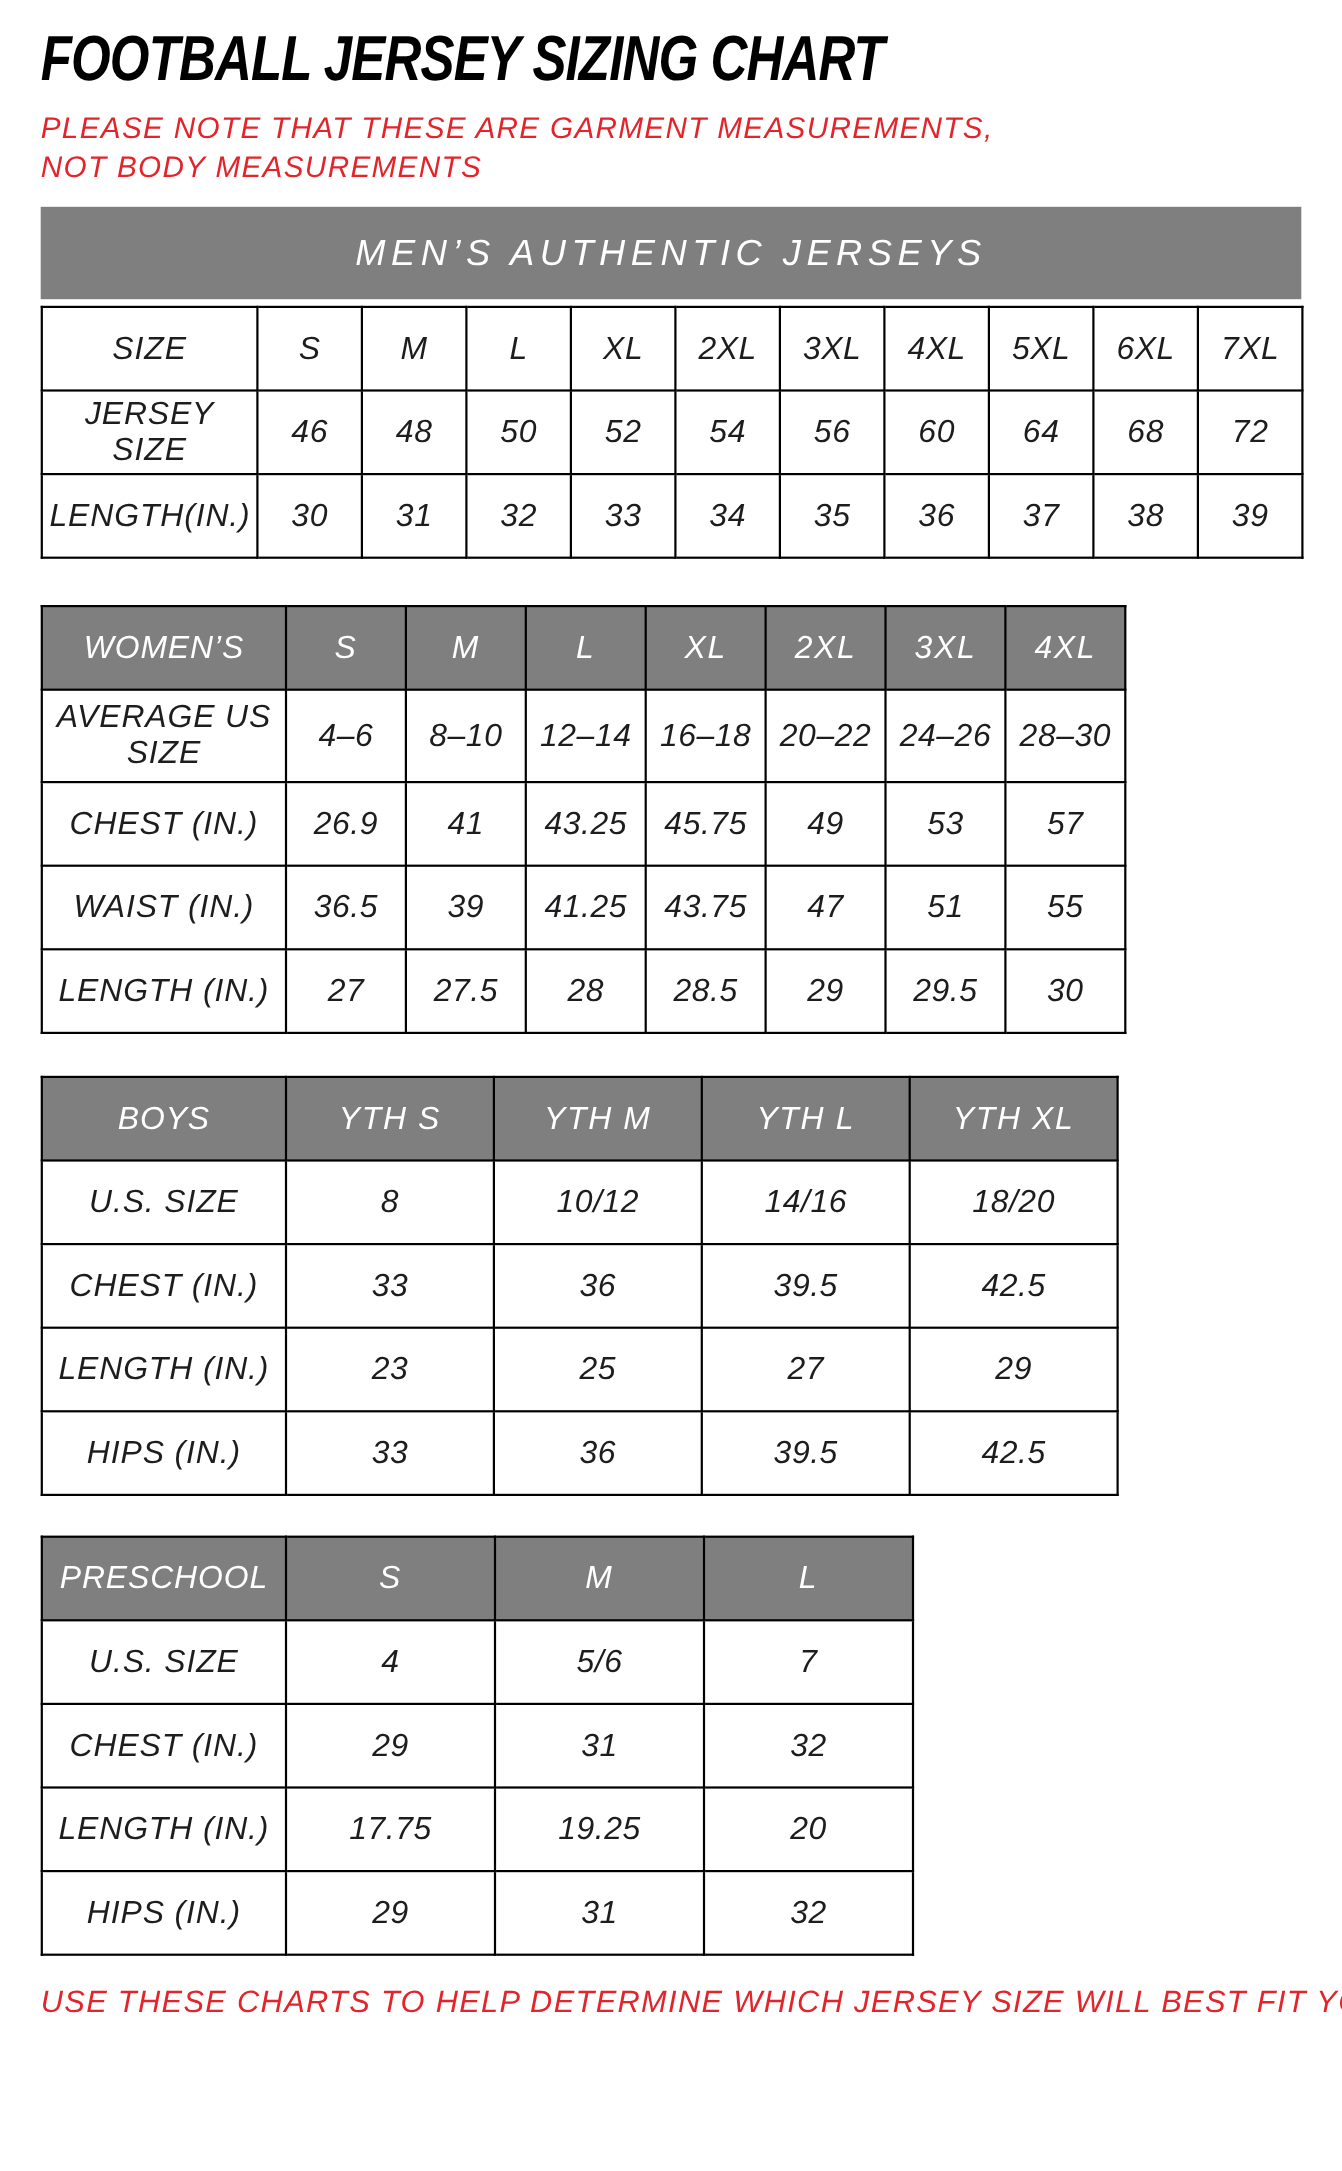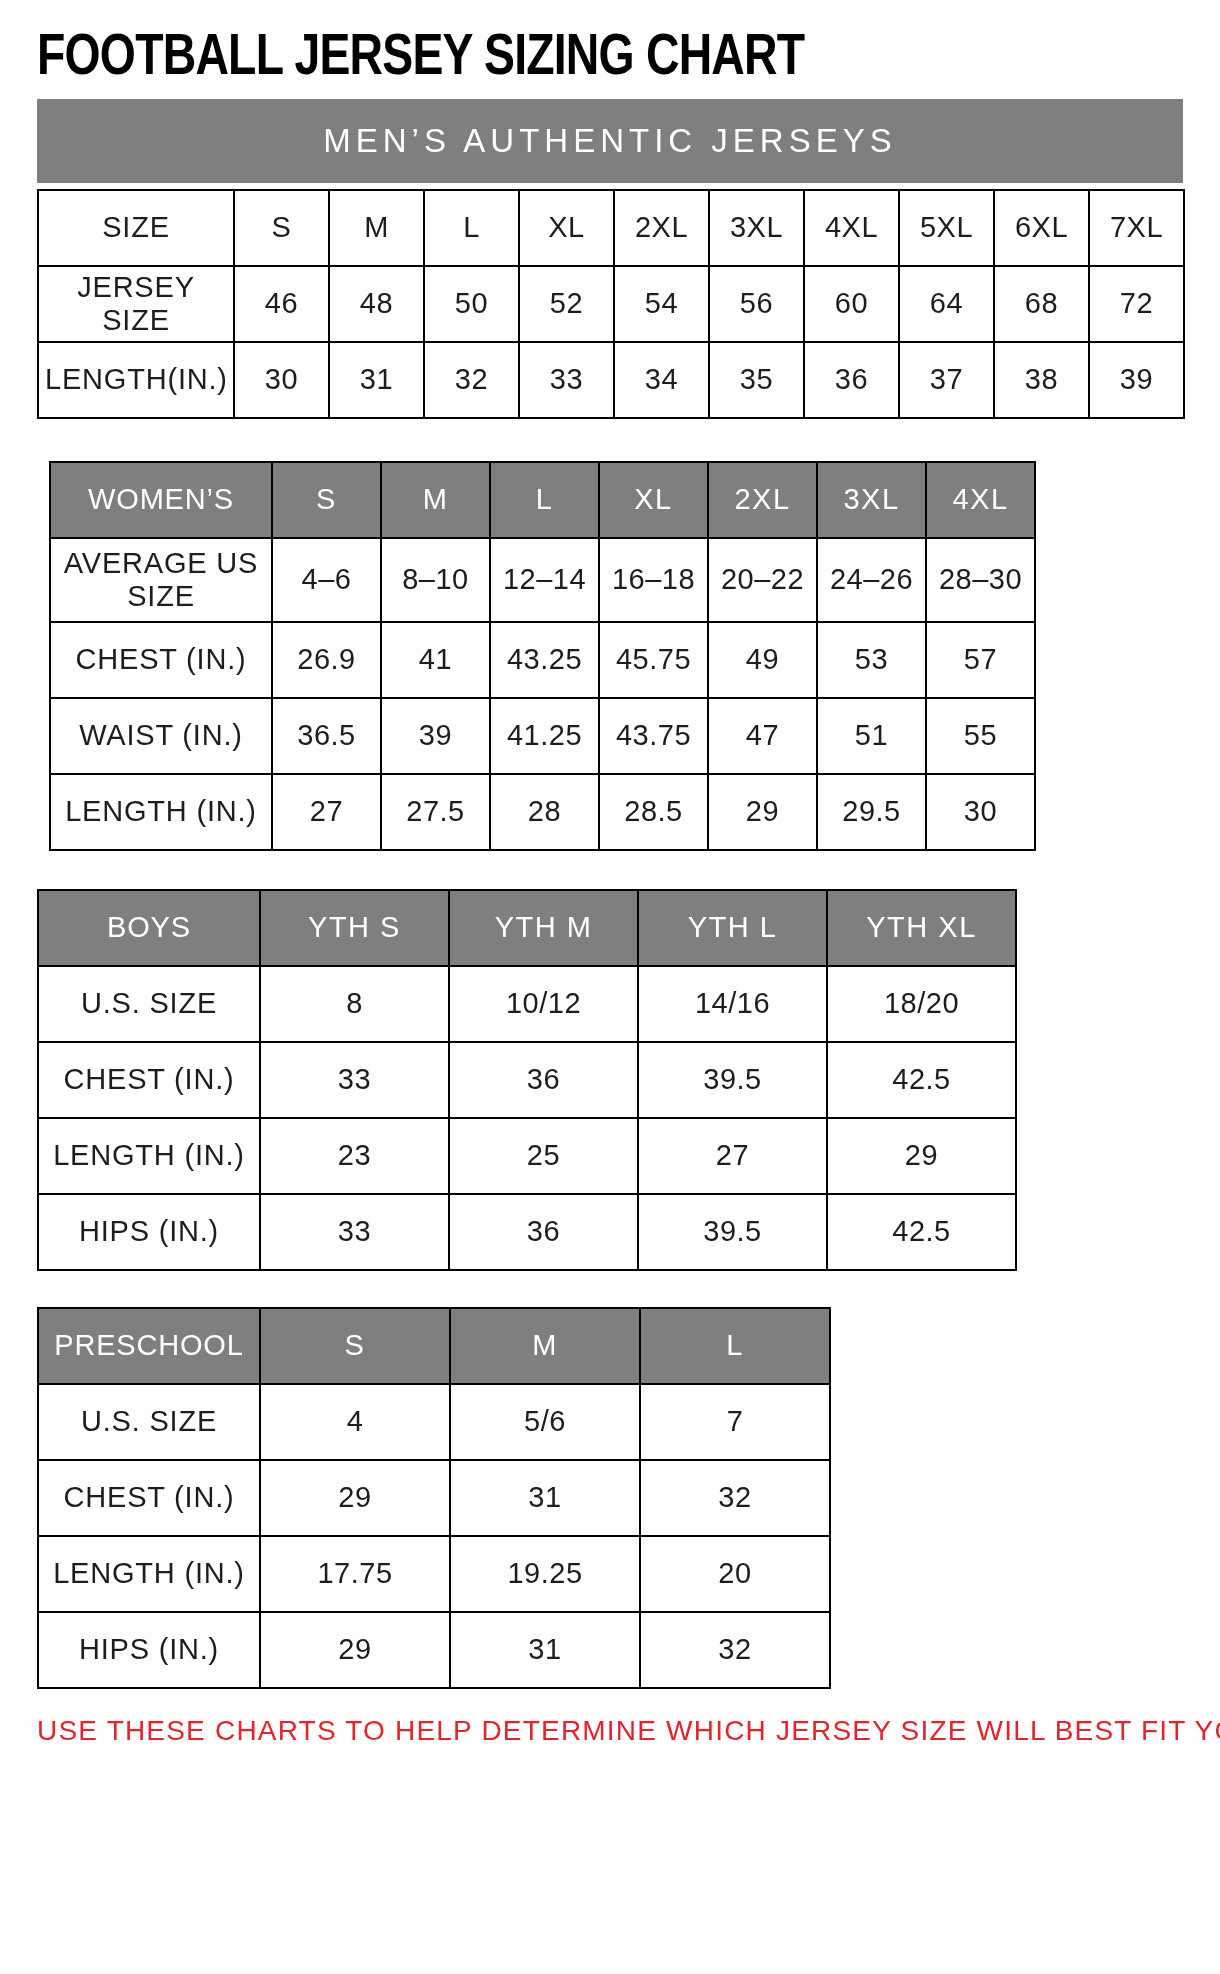--- a/index.html
+++ b/index.html
@@ -2,21 +2,21 @@
 <html style="--header-bg: #7f7f7f; --accent-red: #e3242b;"><head>
 <meta charset="utf-8">
 <style>
   * { margin:0; padding:0; box-sizing:border-box; }
   html, body { background:#ffffff; }
   body {
     width:1220px; min-height:1974px;
     font-family:"Liberation Sans", sans-serif;
     color:#1d1d1f;
   }
-  .page { padding:24px 37px 20px 37px; }
+  .page { padding:24px 37px 20px 37px;font-style:italic; }
 
   .title {
     font-weight:bold; font-size:58px; line-height:1.05; color:#000;
     letter-spacing:-1px; white-space:nowrap;
     transform:scaleX(0.8); transform-origin:left center;
     margin-bottom:14px;
   }
   .note {
     color:var(--accent-red, #e3242b);
     font-size:27px; line-height:1.32; letter-spacing:1.2px;
@@ -37,37 +37,38 @@
     height:76px;
     text-align:center; vertical-align:middle;
     font-size:29px; letter-spacing:0.5px;
     padding:2px 6px;
     background:#fff; color:#1d1d1f;
   }
   .tbl td.hdr { background:var(--header-bg, #7f7f7f); color:#fff; letter-spacing:1.5px; }
   .tbl td.lbl { letter-spacing:0.8px; }
 
   .mens { width:1146px; margin-bottom:42px; }
-  .womens { width:985px; margin-bottom:38px;margin-left:12px; }
+  .womens { width:985px; margin-bottom:38px; }
   .womens tr.tall td { height:84px; }
   .boys { width:978px; margin-bottom:36px;padding-left:32px; }
   .preschool { width:792px;border-radius:11px; }
 
   .footer {
     color:var(--accent-red, #e3242b);
     font-size:28px; letter-spacing:1.2px;
     margin-top:26px; white-space:nowrap;
   }
 </style>
 </head>
 <body>
 
 <div class="page">
 
   <h1 class="title">FOOTBALL JERSEY SIZING CHART</h1>
+  <p class="note">PLEASE NOTE THAT THESE ARE GARMENT MEASUREMENTS, NOT BODY MEASUREMENTS</p>
 
   <div class="banner">MEN’S AUTHENTIC JERSEYS</div>
   <table class="tbl mens">
     <colgroup>
         <col style="width:196px">
         <col span="10" style="width:95px">
       </colgroup>
     <tbody>
       <tr>
         <td class="lbl">SIZE</td>

